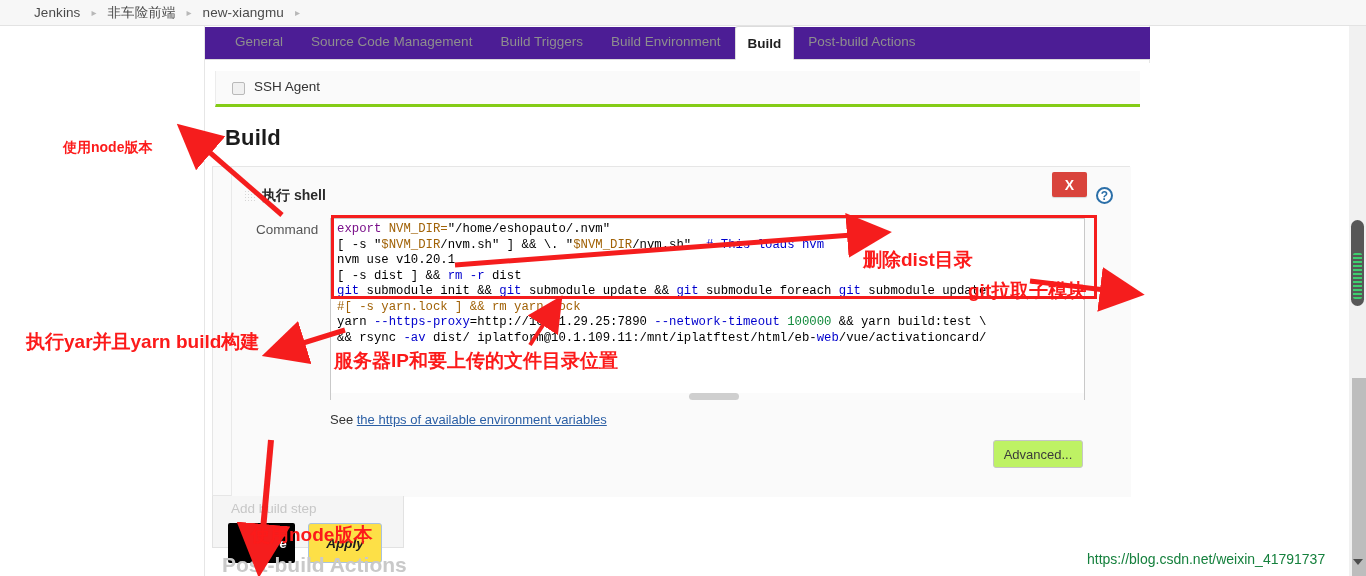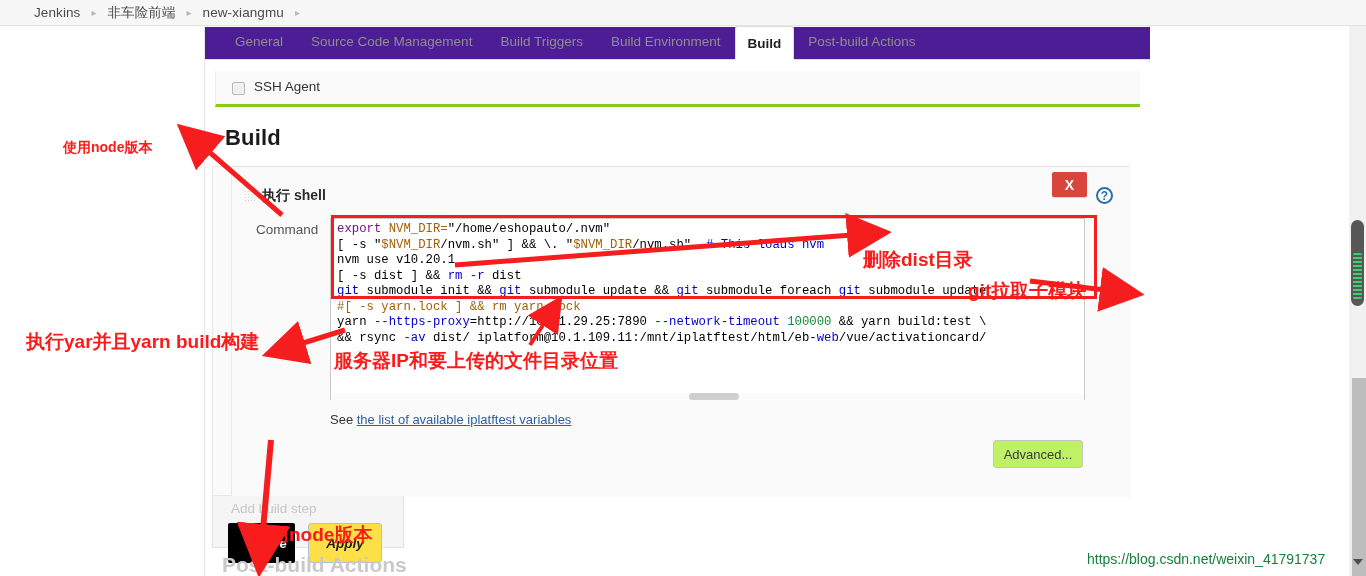--- a/index.html
+++ b/index.html
@@ -349,21 +349,21 @@
   <div class="help-icon">?</div>
 
   <div class="cmd-area">
     <div class="cmd-text" id="cmd-text"><div><span class="k-purple">export </span><span class="k-red">NVM_DIR=</span><span>"/home/eshopauto/.nvm"</span></div><div><span>[ -s </span><span>"</span><span class="k-red">$NVM_DIR</span><span>/nvm.sh" ] &amp;&amp; \. "</span><span class="k-red">$NVM_DIR</span><span>/nvm.sh"  </span><span class="k-blue"># This loads nvm</span></div><div><span>nvm use v10.20.1</span></div><div><span>[ -s dist ] &amp;&amp; </span><span class="k-blue">rm </span><span class="k-blue">-r</span><span> dist</span></div><div><span class="k-blue">git</span><span> submodule init &amp;&amp; </span><span class="k-blue">git</span><span> submodule update &amp;&amp; </span><span class="k-blue">git</span><span> submodule foreach </span><span class="k-blue">git</span><span> submodule update</span></div><div><span class="k-red">#[ -s yarn.lock ] &amp;&amp; rm yarn.lock</span></div><div><span>yarn </span><span class="k-blue">--https-proxy</span><span>=http://10.11.29.25:7890 </span><span class="k-blue">--network-timeout</span><span> </span><span class="k-green">100000</span><span> &amp;&amp; yarn build:test \</span></div><div><span>&amp;&amp; rsync </span><span class="k-blue">-av</span><span> dist/ iplatform@10.1.109.11:/mnt/iplatftest/html/eb-</span><span class="k-blue">web</span><span>/vue/activationcard/</span></div></div>
   </div>
   <div class="hscroll-track">
     <div class="hscroll-thumb"></div>
   </div>
 
   <div class="env-line">
-    <span>See </span><span class="env-link">the list of available iplatftest variables</span>
+    <span>See </span><span class="env-link">the https of available environment variables</span>
   </div>
 
   <div class="advanced-btn">Advanced...</div>
 
   <div class="addstep-box"></div>
   <div class="addstep-text">Add build step</div>
 
   <div class="btn-save">Save</div>
   <div class="btn-apply">Apply</div>
   <div class="postbuild-heading">Post-build Actions</div>

